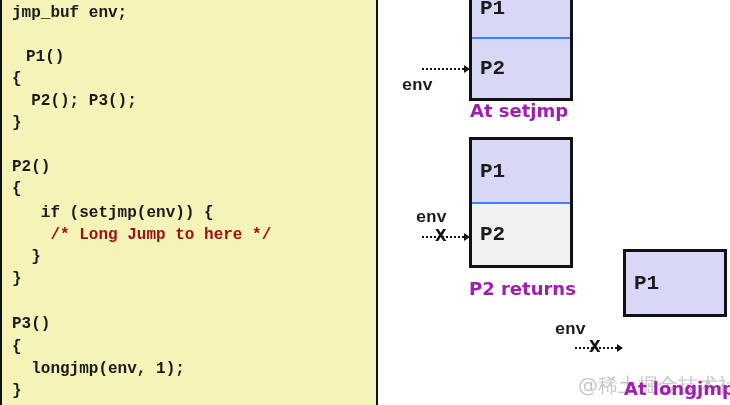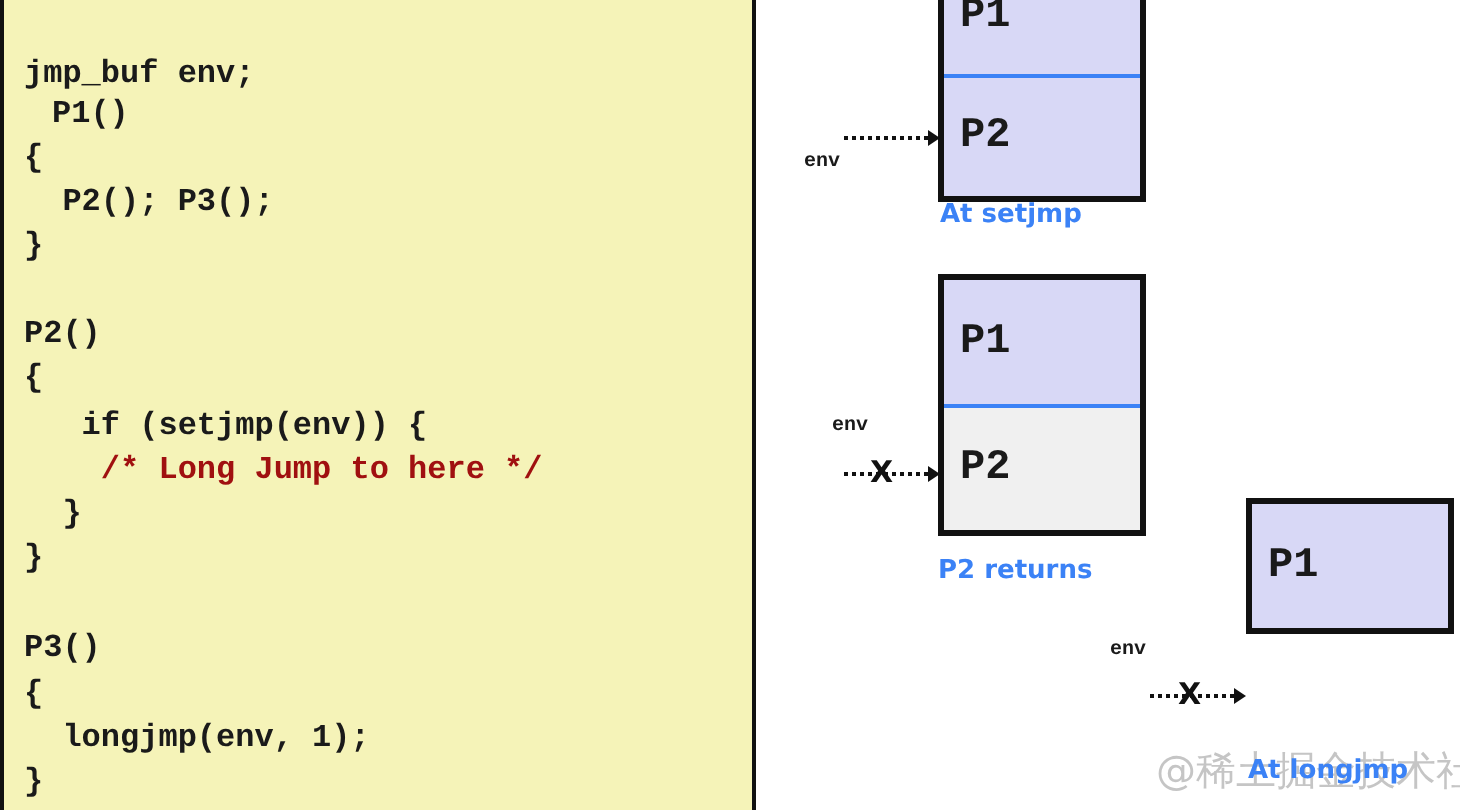--- a/index.html
+++ b/index.html
@@ -41,29 +41,29 @@
       padding-left: 8px;
       display: flex; align-items: center;
     }
     .frame.active { background: #d8d8f6; }
     .frame.gone { background: #f0f0f0; }
     .frame + .frame { border-top: 2px solid #3b82f6; }
     .caption {
       position: absolute;
       font-family: "DejaVu Sans", sans-serif;
       font-weight: bold;
-      font-size: 13px;
-      color: #3b82f6;
+      font-size: 18px;
+      color: #a21caf;
       white-space: nowrap;
     }
     .env-label {
       position: absolute;
       font-family: "Liberation Mono", "DejaVu Sans Mono", monospace;
       font-weight: bold;
-      font-size: 10px;
+      font-size: 17px;
       color: #1a1a1a;
     }
     .arrow {
       position: absolute;
       height: 0;
       border-top: 2px dotted #111;
     }
     .arrow .head {
       position: absolute; right: -6px; top: -5px;
       width: 0; height: 0;
@@ -84,21 +84,21 @@
       font-family: "DejaVu Sans", sans-serif;
       font-size: 20px;
       color: rgba(150,150,150,0.55);
       white-space: nowrap;
     }
   </style>
 </head>
 <body>
 
 <div class="code-box">
-  <div class="code-line" style="left:10px;top:6px;margin-top:24px;">jmp_buf env;</div>
+  <div class="code-line" style="left:10px;top:6px;">jmp_buf env;</div>
   <div class="code-line" style="left:24px;top:50px;">P1()</div>
   <div class="code-line" style="left:10px;top:72px;">{</div>
   <div class="code-line" style="left:10px;top:94px;">  P2(); P3();</div>
   <div class="code-line" style="left:10px;top:116px;">}</div>
   <div class="code-line" style="left:10px;top:160px;">P2()</div>
   <div class="code-line" style="left:10px;top:182px;">{</div>
   <div class="code-line" style="left:10px;top:206px;">   if (setjmp(env)) {</div>
   <div class="code-line comment" style="left:10px;top:228px;">    /* Long Jump to here */</div>
   <div class="code-line" style="left:10px;top:250px;">  }</div>
   <div class="code-line" style="left:10px;top:272px;">}</div>

